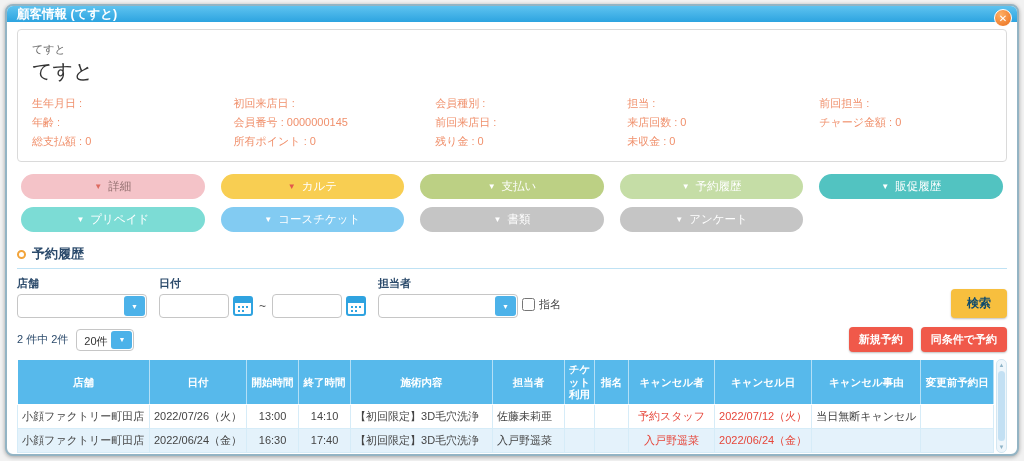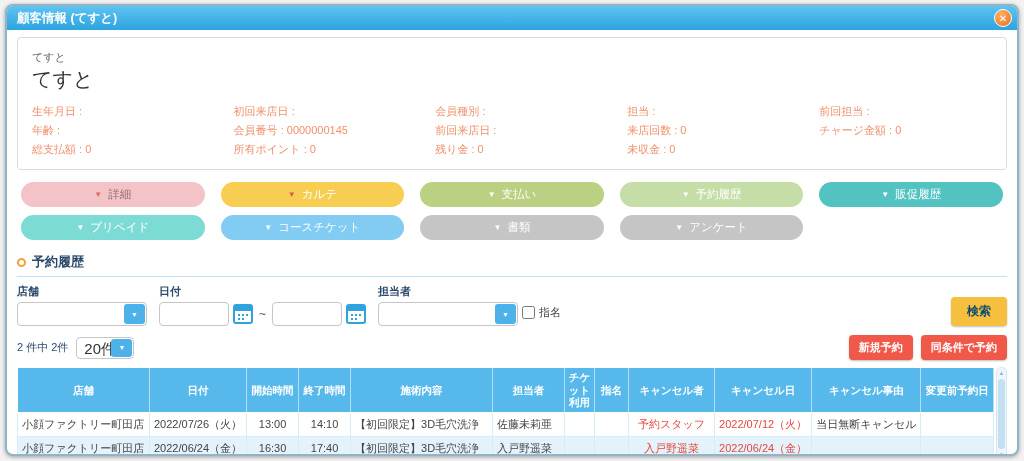--- a/index.html
+++ b/index.html
@@ -9,21 +9,21 @@
     background:#f2f2f2;
     position:relative;
     overflow:hidden;
   }
   .dialog {
     position:absolute; left:5px; top:4px; width:1014px; height:452px;
     background:#fff; border:2px solid #93b4c4; border-radius:8px;
     overflow:hidden; box-shadow:0 1px 4px rgba(0,0,0,.35);
   }
   .titlebar {
-    height:24px; background:linear-gradient(#5ec3f0,#2da4e0);
+    height:16px; background:linear-gradient(#5ec3f0,#2da4e0);
     display:flex; align-items:center; padding:0 10px; position:relative;
   }
   .titlebar .title { color:#fff; font-size:12.5px; font-weight:bold; }
   .close {
     position:absolute; right:5px; top:3px; width:18px; height:18px; border-radius:50%;
     background:radial-gradient(circle at 35% 30%, #ffb066, #ef7e2e 75%);
     border:1px solid #fff; color:#fff; font-size:10px; font-weight:bold;
     display:flex; align-items:center; justify-content:center; cursor:pointer;
   }
   .dialog-body { padding:7px 10px 0; }
@@ -44,21 +44,21 @@
   
   .section-head { display:flex; align-items:center; margin-top:13px; padding-bottom:5px;
                   border-bottom:1px solid #bfe2f4; }
   .bullet { width:9px; height:9px; border:2px solid #f2a43b; border-radius:50%; margin-right:6px; }
   .section-title { font-size:13px; font-weight:bold; color:#2b4a6b; }
 
   
   .filters { display:flex; align-items:flex-end; margin-top:7px; gap:12px; }
   .flabel { font-size:11px; font-weight:bold; color:#2b4a6b; margin-bottom:3px; }
   .sel { position:relative; height:24px; background:#fff; border:1px solid #c6c6c6; border-radius:4px; }
-  .sel-value { position:absolute; left:7px; top:0; line-height:22px; font-size:15px; color:#333; }
+  .sel-value { position:absolute; left:7px; top:0; line-height:22px; font-size:11px; color:#333; }
   .sel-arrow { position:absolute; top:1px; right:1px; bottom:1px; width:21px; background:#4cb2e9;
                border-radius:3px; color:#fff; font-size:7px; display:flex; align-items:center; justify-content:center; }
   .w130 { width:130px; } .w140 { width:140px; } .w58 { width:58px; height:22px; }
   .drow { display:flex; align-items:center; gap:4px; }
   .dinput { width:70px; height:24px; border:1px solid #c6c6c6; border-radius:4px; padding:0 5px; font-size:11px; }
   .cal { width:20px; height:20px; border:2px solid #2fa3e0; border-radius:3px; background:#fff; position:relative; display:inline-block; cursor:pointer; }
   .cal::before { content:''; position:absolute; left:0; right:0; top:0; height:5px; background:#2fa3e0; }
   .cal::after { content:''; position:absolute; left:3px; top:8px; width:2px; height:2px; background:#2fa3e0;
                 box-shadow:4px 0 #2fa3e0, 8px 0 #2fa3e0, 0 4px #2fa3e0, 4px 4px #2fa3e0; }
   .tilde { font-size:12px; color:#555; margin:0 2px; }

